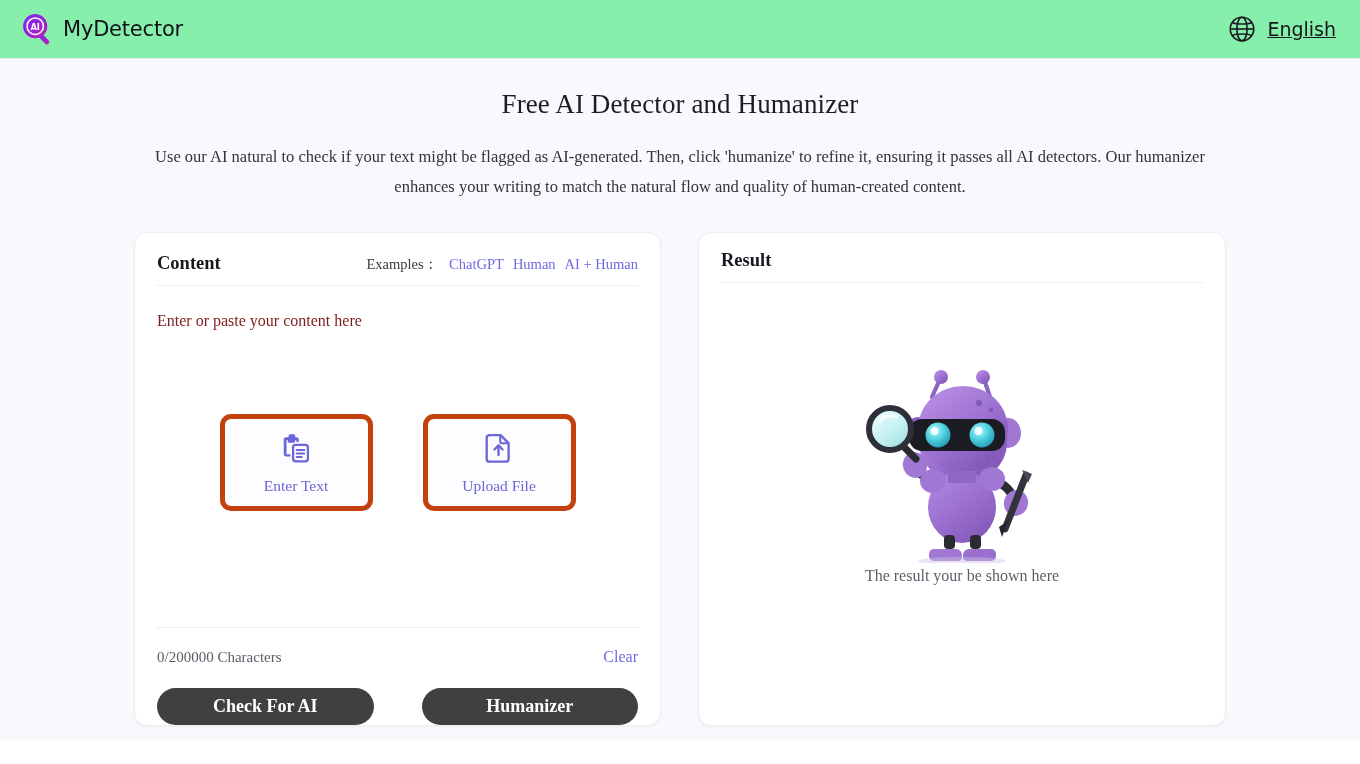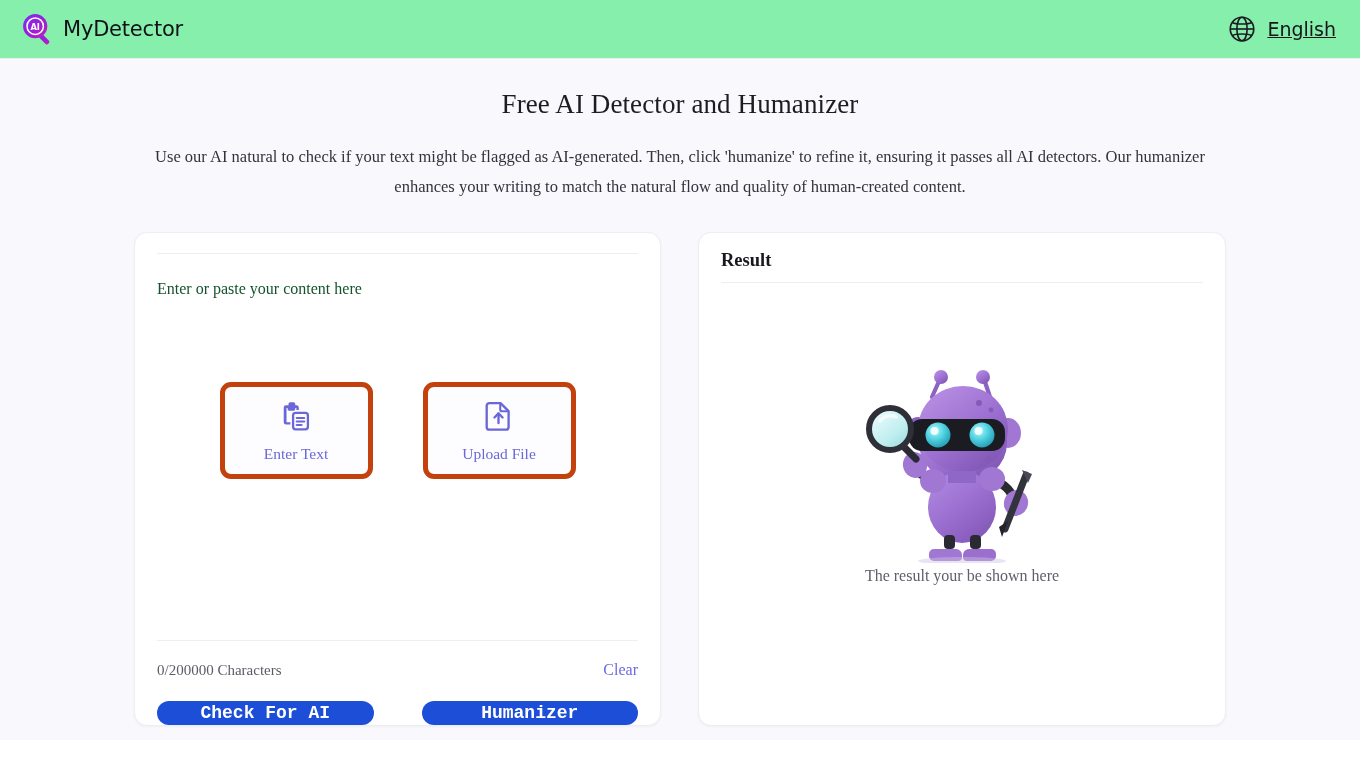--- a/index.html
+++ b/index.html
@@ -139,21 +139,21 @@
     width: 100%;
   }
 
   .compose {
     flex: 1;
     position: relative;
     padding-top: 26px;
   }
   .placeholder {
     font-size: 16px;
-    color: #14532d;
+    color: #7f1d1d;
   }
   .cta-row {
     position: absolute;
     top: 128px;
     left: 0;
     right: 0;
     display: flex;
     justify-content: center;
     gap: 50px;
   }
@@ -194,26 +194,26 @@
     cursor: pointer;
   }
 
   .btn-row {
     display: flex;
     gap: 48px;
     padding: 22px 0 0 0;
   }
   .btn {
     width: 219px;
-    height: 24px;
+    height: 37px;
     border: none;
     border-radius: 19px;
-    background: #1d4ed8;
+    background: #404040;
     color: #ffffff;
-    font-family: Liberation Mono, monospace;
+    font-family: Liberation Serif, serif;
     font-size: 18px;
     font-weight: 700;
     cursor: default;
   }
 
   
   .result-body {
     flex: 1;
     display: flex;
     flex-direction: column;
@@ -262,20 +262,29 @@
 </div>
 
 <div class="page">
 
   <h1 class="hero-title">Free AI Detector and Humanizer</h1>
   <p class="hero-desc">Use our AI natural to check if your text might be flagged as AI-generated. Then, click 'humanize' to refine it, ensuring it passes all AI detectors. Our humanizer enhances your writing to match the natural flow and quality of human-created content.</p>
 
   <div class="panels">
 
     <div class="panel panel-left">
+      <div class="panel-head">
+        <span class="panel-title">Content</span>
+        <span class="examples">
+          <span class="examples-label">Examples：</span>
+          <span class="example-link">ChatGPT</span>
+          <span class="example-link">Human</span>
+          <span class="example-link">AI + Human</span>
+        </span>
+      </div>
       <div class="divider"></div>
 
       <div class="compose">
         <div class="placeholder">Enter or paste your content here</div>
 
         <div class="cta-row">
           <div class="cta cta-text">
             <svg class="cta-icon" width="34" height="34" viewBox="0 0 28 28">
               <path d="M4.4 5.2 h3.4 v-1.1 a1.5 1.5 0 0 1 1.5-1.5 h2.6 a1.5 1.5 0 0 1 1.5 1.5 v1.1 h1.0 a1.9 1.9 0 0 1 1.9 1.9 v2.0 h-2.0 v-1.6 h-0.9 v0.9 a1.2 1.2 0 0 1 -1.2 1.2 h-3.9 a1.2 1.2 0 0 1 -1.2 -1.2 v-0.9 h-0.9 v11.6 h3.2 v2.0 h-3.6 a1.9 1.9 0 0 1 -1.9 -1.9 v-12.1 a1.9 1.9 0 0 1 1.9 -1.9 z" fill="#6a67d8"></path>
               <rect x="11.6" y="11.4" width="12.2" height="13.6" rx="2.1" fill="none" stroke="#6a67d8" stroke-width="1.9"></rect>

